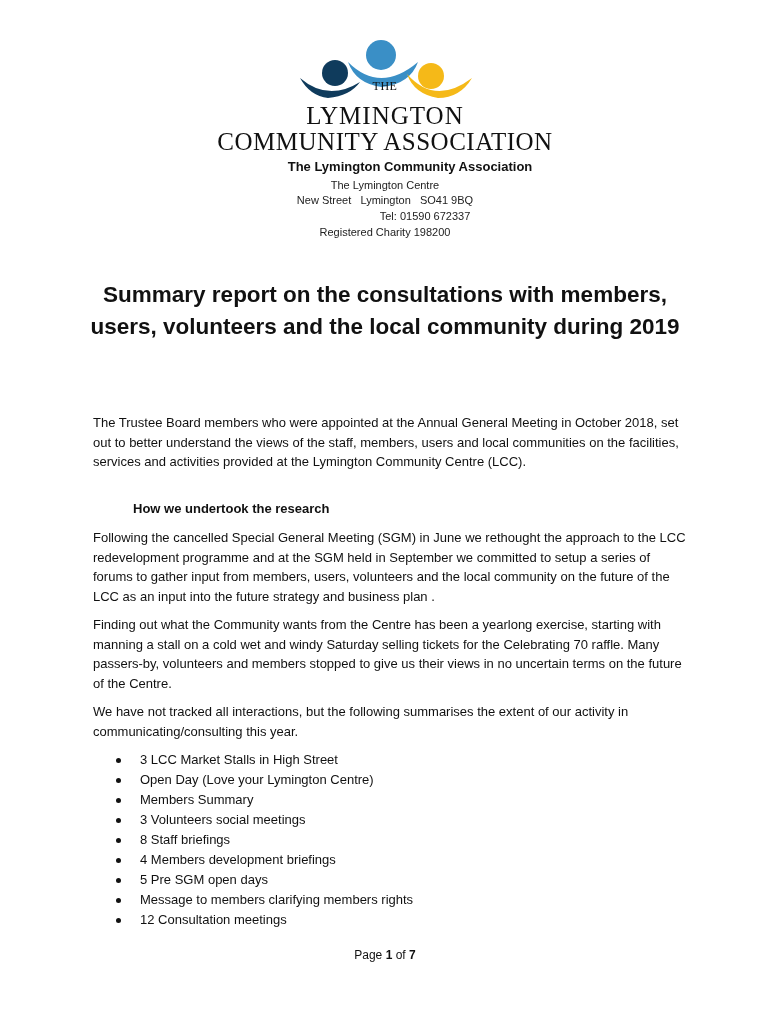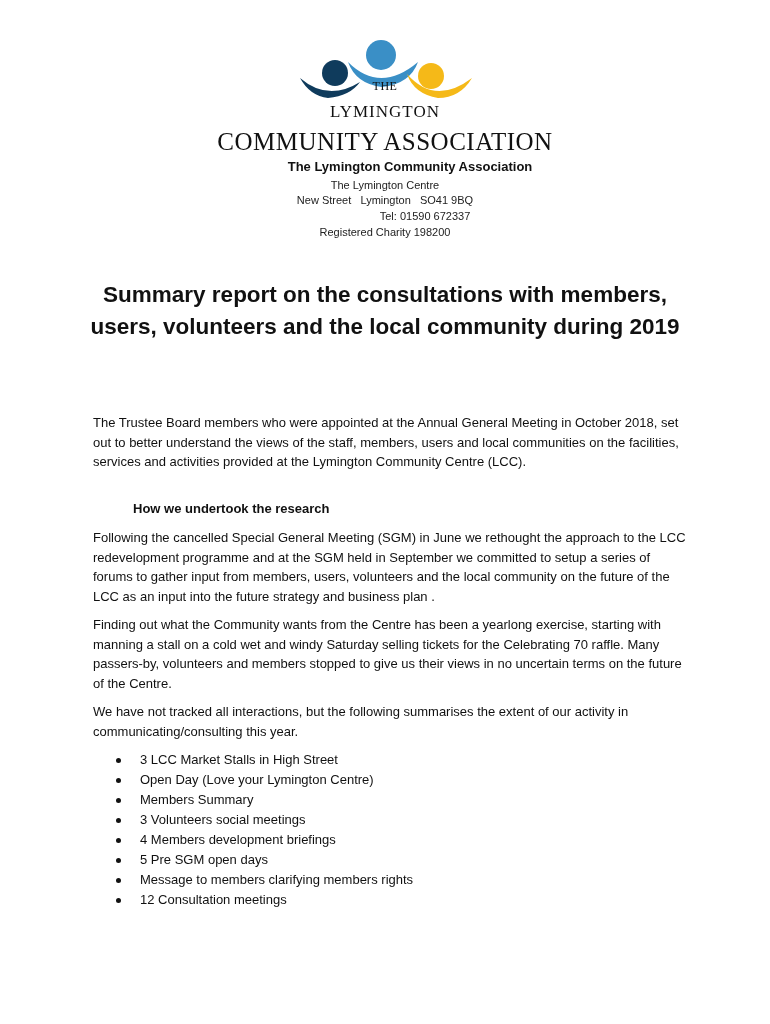--- a/index.html
+++ b/index.html
@@ -4,21 +4,21 @@
 <style>
   html, body { margin: 0; padding: 0; background: #ffffff; }
   body { width: 770px; height: 1024px; position: relative; overflow: hidden;
          font-family: "Liberation Sans", "DejaVu Sans", sans-serif; color: #111; }
   .page { position: absolute; left: 0; top: 0; width: 770px; height: 1024px; }
   .logo { position: absolute; left: 200px; top: 36px; width: 370px; height: 124px; }
   .logo svg { position: absolute; left: 0; top: 0; }
   .logo-text { position: absolute; left: 0; width: 370px; text-align: center;
                font-family: "Liberation Serif", "DejaVu Serif", serif; color: #111; }
   .logo-the { top: 43px; font-size: 12px; letter-spacing: 0.5px; }
-  .logo-l1 { top: 66px; font-size: 17px; letter-spacing: 1px; }
+  .logo-l1 { top: 66px; font-size: 25px; letter-spacing: 1px; }
   .logo-l2 { top: 92px; font-size: 25px; letter-spacing: 0.5px; }
 
   .org { position: absolute; left: 0; width: 770px; text-align: center; }
   .org-name { top: 159px; font-size: 13px; font-weight: bold; margin-left: 25px; }
   .addr { font-size: 11px; color: #222; }
   .addr1 { top: 179px; }
   .addr2 { top: 194px; }
   .addr3 { top: 210px; margin-left: 40px; }
   .addr4 { top: 226px; }
 
@@ -73,19 +73,26 @@
   <div class="body h1">How we undertook the research</div>
   <div class="body p2">Following the cancelled Special General Meeting (SGM) in June we rethought the approach to the LCC redevelopment programme and at the SGM held in September we committed to setup a series of forums to gather input from members, users, volunteers and the local community on the future of the LCC as an input into the future strategy and business plan .</div>
   <div class="body p3">Finding out what the Community wants from the Centre has been a yearlong exercise, starting with manning a stall on a cold wet and windy Saturday selling tickets for the Celebrating 70 raffle. Many passers-by, volunteers and members stopped to give us their views in no uncertain terms on the future of the Centre.</div>
   <div class="body p4">We have not tracked all interactions, but the following summarises the extent of our activity in communicating/consulting this year.</div>
 
   <ul class="bullets">
     <li><span class="dot"></span><span>3 LCC Market Stalls in High Street</span></li>
     <li><span class="dot"></span><span>Open Day (Love your Lymington Centre)</span></li>
     <li><span class="dot"></span><span>Members Summary</span></li>
     <li><span class="dot"></span><span>3 Volunteers social meetings</span></li>
+    <li><span class="dot"></span><span>8 Staff briefings</span></li>
     <li><span class="dot"></span><span>4 Members development briefings</span></li>
     <li><span class="dot"></span><span>5 Pre SGM open days</span></li>
     <li><span class="dot"></span><span>Message to members clarifying members rights</span></li>
     <li><span class="dot"></span><span>12 Consultation meetings</span></li>
   </ul>
 
+  <div class="footer">
+    <span>Page</span>
+    <b>1</b>
+    <span>of</span>
+    <b>7</b>
+  </div>
 </div>
 
 </body></html>

